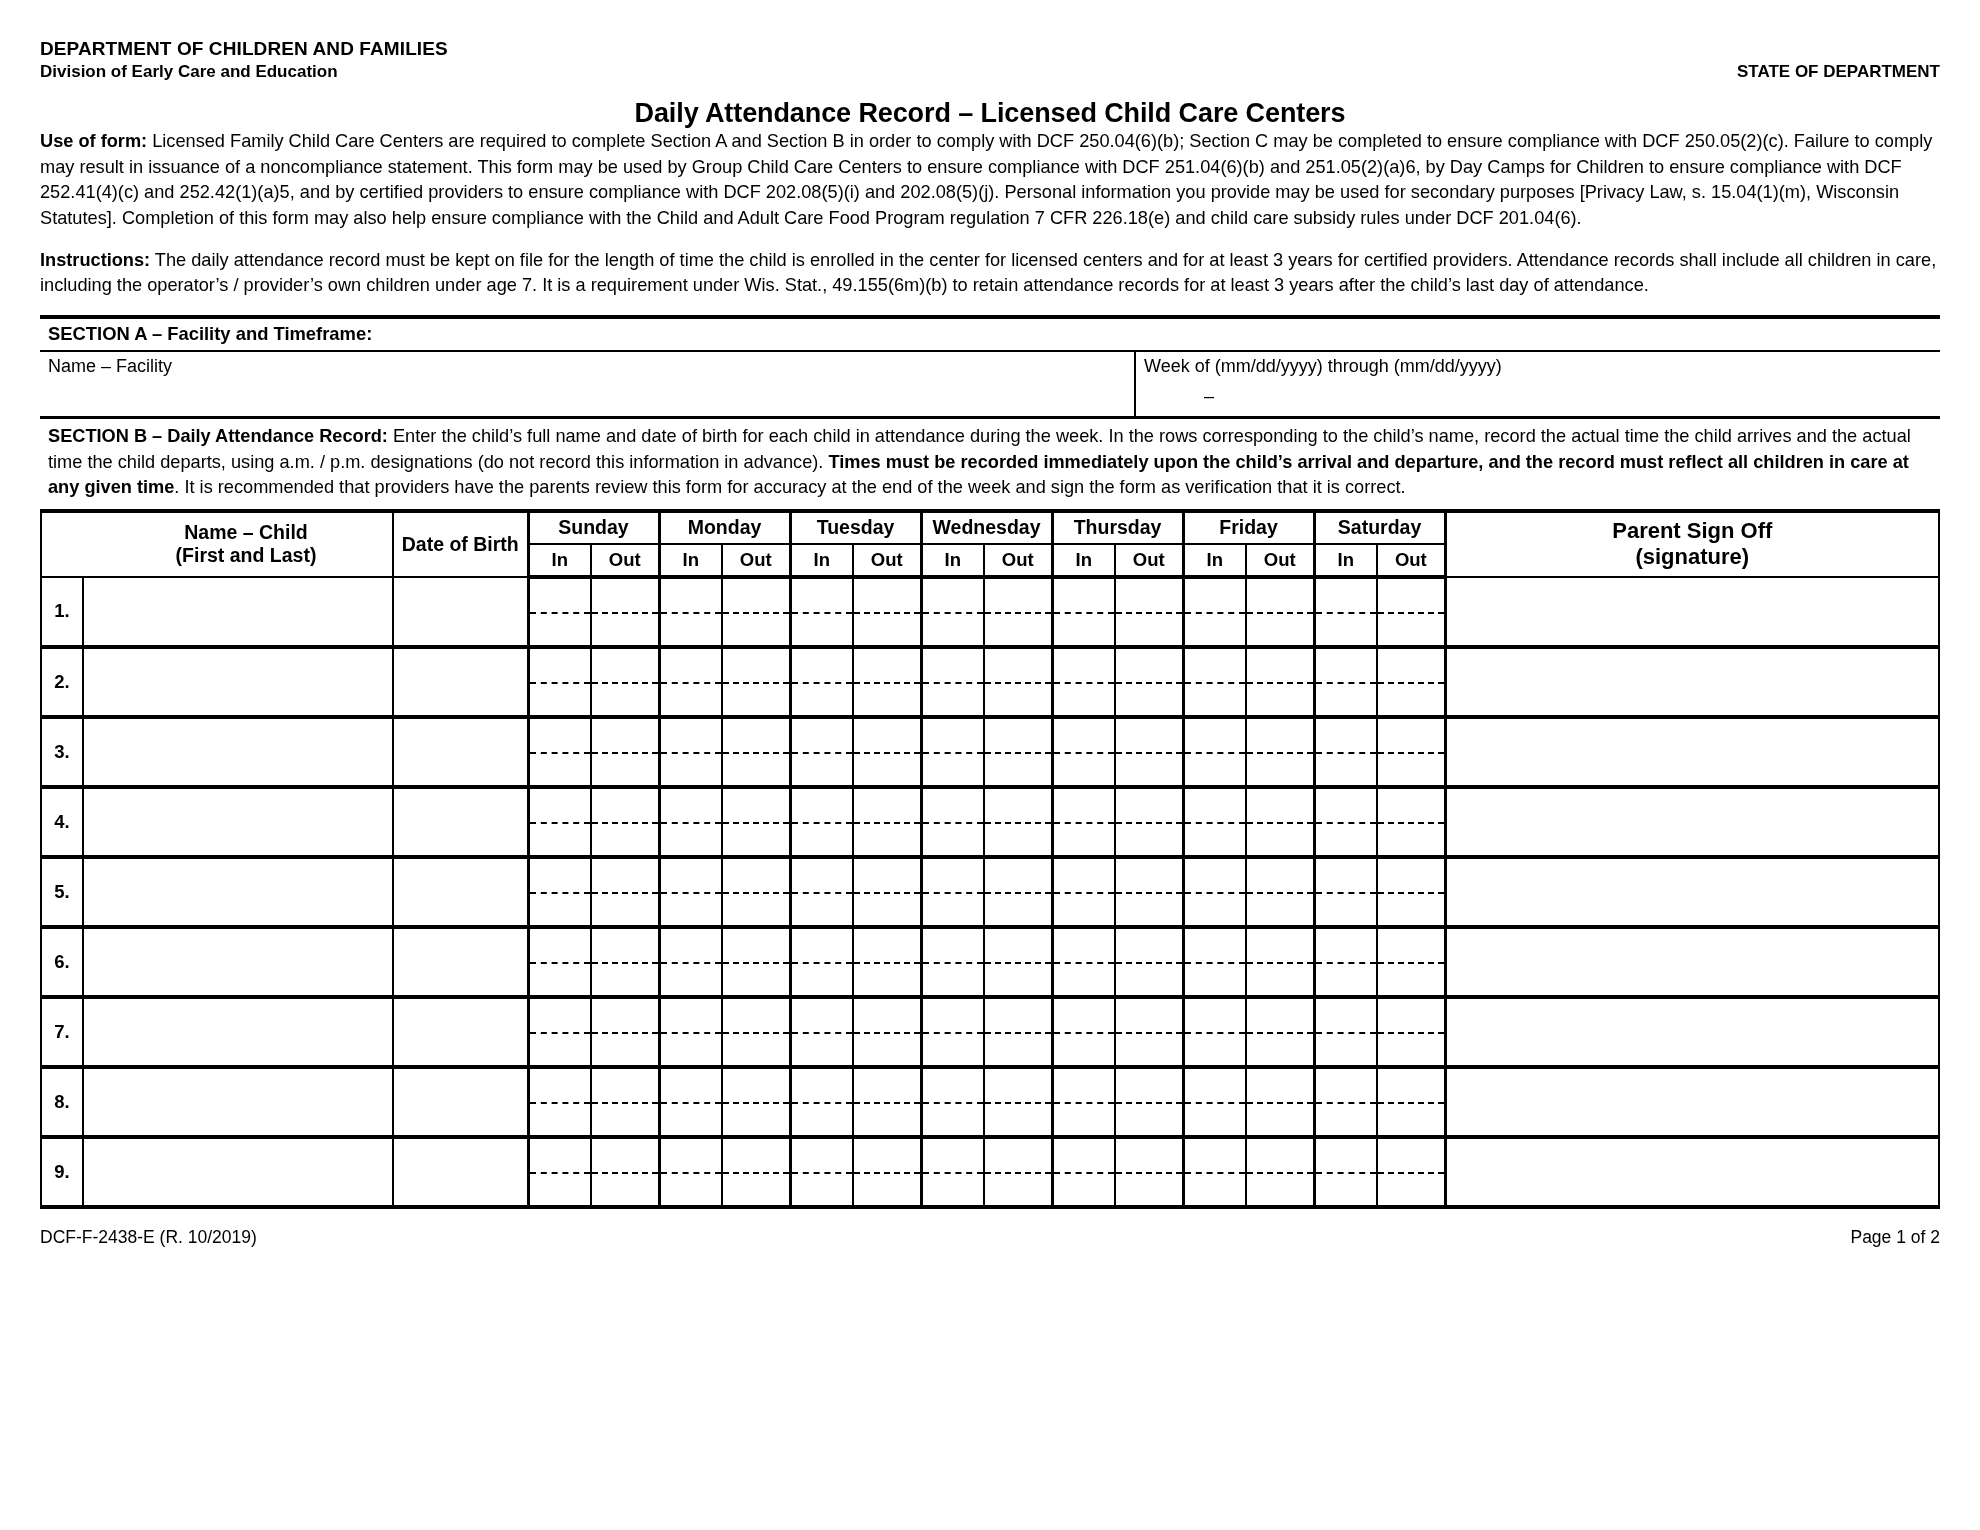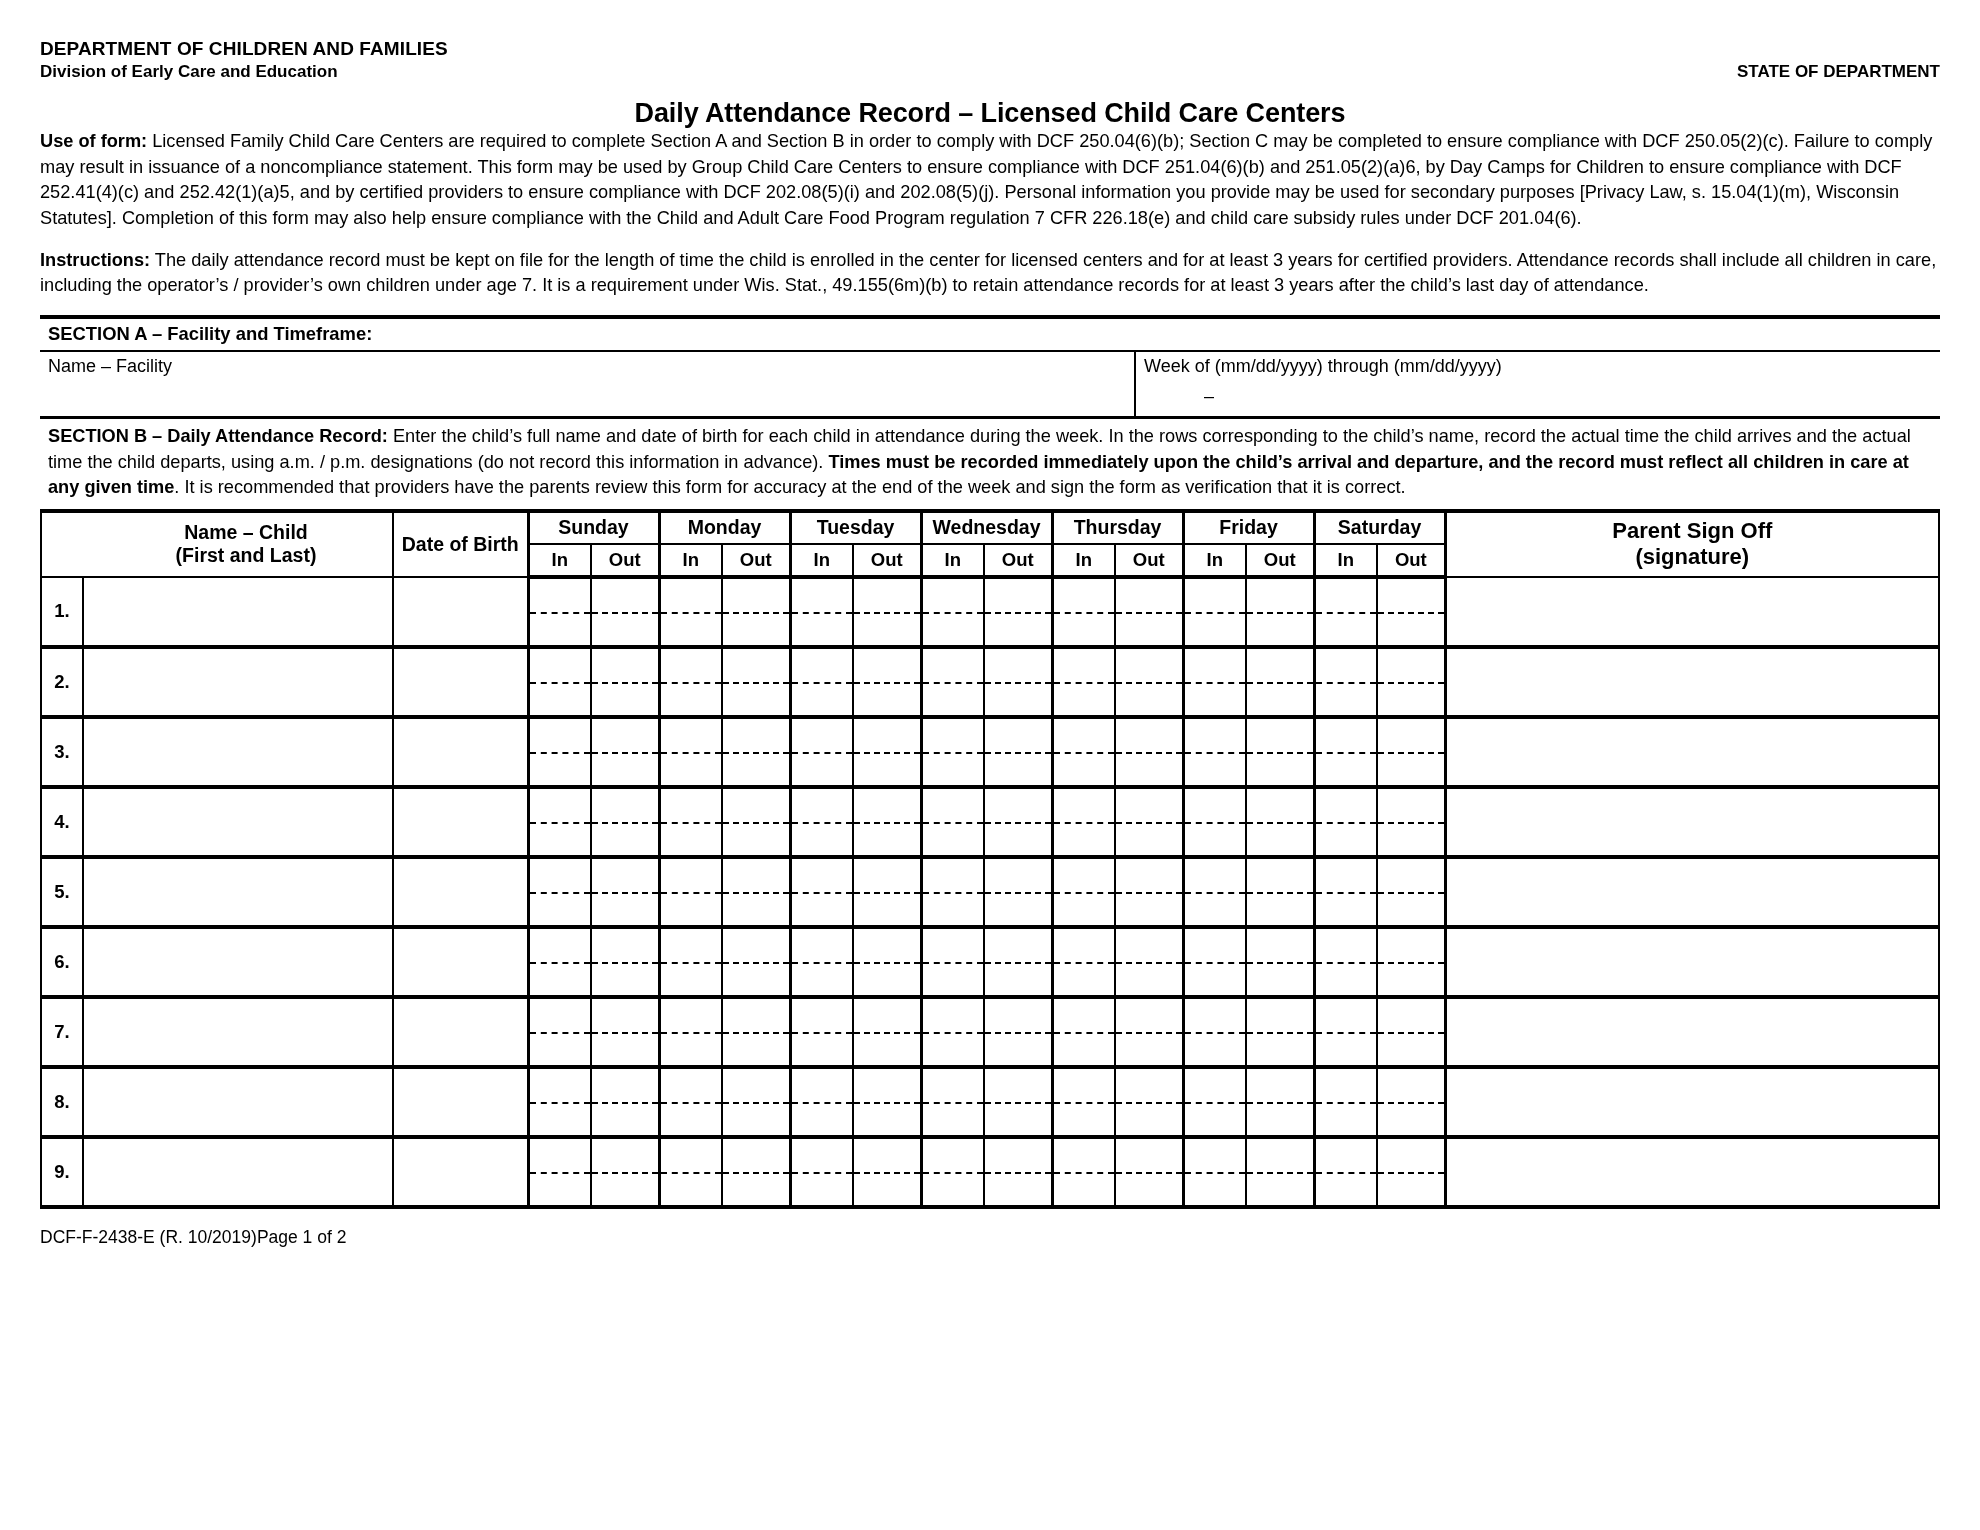--- a/index.html
+++ b/index.html
@@ -148,20 +148,21 @@
     position: absolute;
     left: 0; right: 0;
     top: 50%;
     border-top: 2px dashed #000;
   }
   td.plain-cell { position: relative; }
 
   
   .doc-footer {
     display: flex;
+    justify-content: space-between;
     font-size: 17.5px;
     padding-top: 18px;
   }
 </style>
 </head>
 <body>
 
 <div id="page">
 
   <div class="doc-header">

